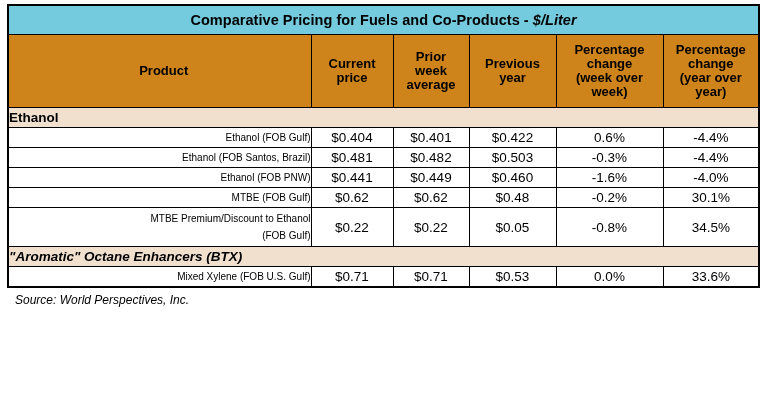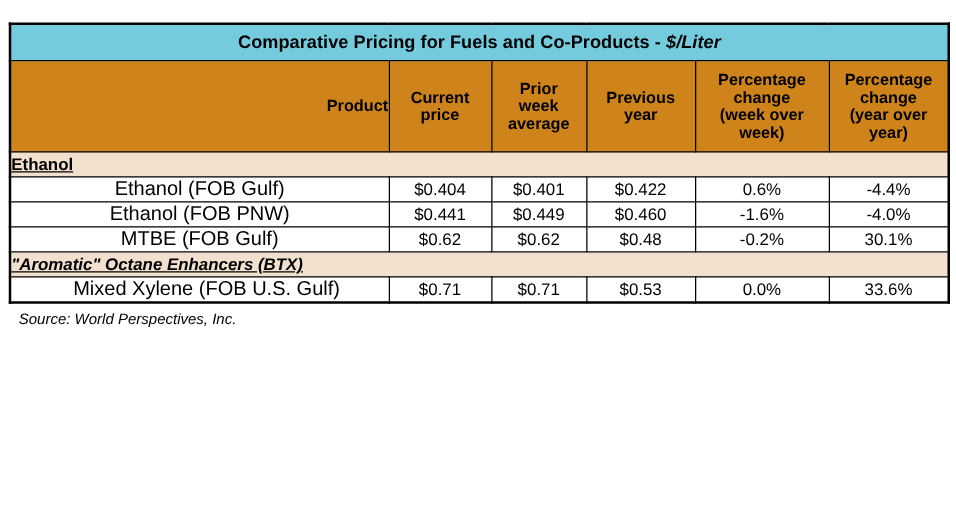--- a/index.html
+++ b/index.html
@@ -12,21 +12,21 @@
     height: 415px;
     font-family: "Liberation Sans", sans-serif;
     color: #000000;
     overflow: hidden;
   }
   #sheet {
     position: relative;
     width: 765px;
     height: 291px;
     box-sizing: border-box;
-    padding: 18px 7px 0 7px;
+    padding: 4px 7px 0 7px;
   }
   table.pricing {
     width: 751px;
     border-collapse: collapse;
     table-layout: fixed;
     border: 2px solid #000000;
   }
   table.pricing td {
     border: 1px solid #000000;
     padding: 0;
@@ -51,42 +51,41 @@
   .hdr {
     background: #CE831B;
     font-weight: bold;
     font-size: 13px;
     text-align: center;
     line-height: 14px;
     height: 72px;
     padding: 1px 2px;
   }
   .hdr.product-hdr {
-    text-align: right;
+    text-align: center;
     padding-left: 8px;
   }
 
   
   .section {
     background: #F2E0CF;
     font-weight: bold;
     font-size: 13.5px;
     text-align: left;
     padding-left: 6px;
     height: 19px;
-    text-decoration: underline;
   }
   .section.italic {
     font-style: italic;
   }
 
   
   .prod {
-    text-align: center;
-    font-size: 16px;
+    text-align: right;
+    font-size: 10px;
     padding-left: 7px;
     height: 19px;
     background: #ffffff;
     line-height: 16px;
   }
   .prod.indent {
     padding-left: 11px;
   }
   .prod.two-line {
     height: 38px;
@@ -166,20 +165,28 @@
 
       <tr>
         <td class="prod">Ethanol (FOB Gulf)</td>
         <td class="num">$0.404</td>
         <td class="num">$0.401</td>
         <td class="num">$0.422</td>
         <td class="num">0.6%</td>
         <td class="num">-4.4%</td>
       </tr>
 
+      <tr>
+        <td class="prod">Ethanol (FOB Santos, Brazil)</td>
+        <td class="num">$0.481</td>
+        <td class="num">$0.482</td>
+        <td class="num">$0.503</td>
+        <td class="num">-0.3%</td>
+        <td class="num">-4.4%</td>
+      </tr>
 
 
       <tr>
         <td class="prod">Ethanol (FOB PNW)</td>
         <td class="num">$0.441</td>
         <td class="num">$0.449</td>
         <td class="num">$0.460</td>
         <td class="num">-1.6%</td>
         <td class="num">-4.0%</td>
       </tr>
@@ -187,20 +194,31 @@
 
       <tr>
         <td class="prod">MTBE (FOB Gulf)</td>
         <td class="num">$0.62</td>
         <td class="num">$0.62</td>
         <td class="num">$0.48</td>
         <td class="num">-0.2%</td>
         <td class="num">30.1%</td>
       </tr>
 
+      <tr>
+        <td class="prod two-line">
+          <div>MTBE Premium/Discount to Ethanol</div>
+          <div>(FOB Gulf)</div>
+        </td>
+        <td class="num two-line">$0.22</td>
+        <td class="num two-line">$0.22</td>
+        <td class="num two-line">$0.05</td>
+        <td class="num two-line">-0.8%</td>
+        <td class="num two-line">34.5%</td>
+      </tr>
 
       <tr>
         <td class="section italic" colspan="6">"Aromatic" Octane Enhancers (BTX)</td>
       </tr>
 
 
 
       <tr>
         <td class="prod indent">Mixed Xylene (FOB U.S. Gulf)</td>
         <td class="num">$0.71</td>

